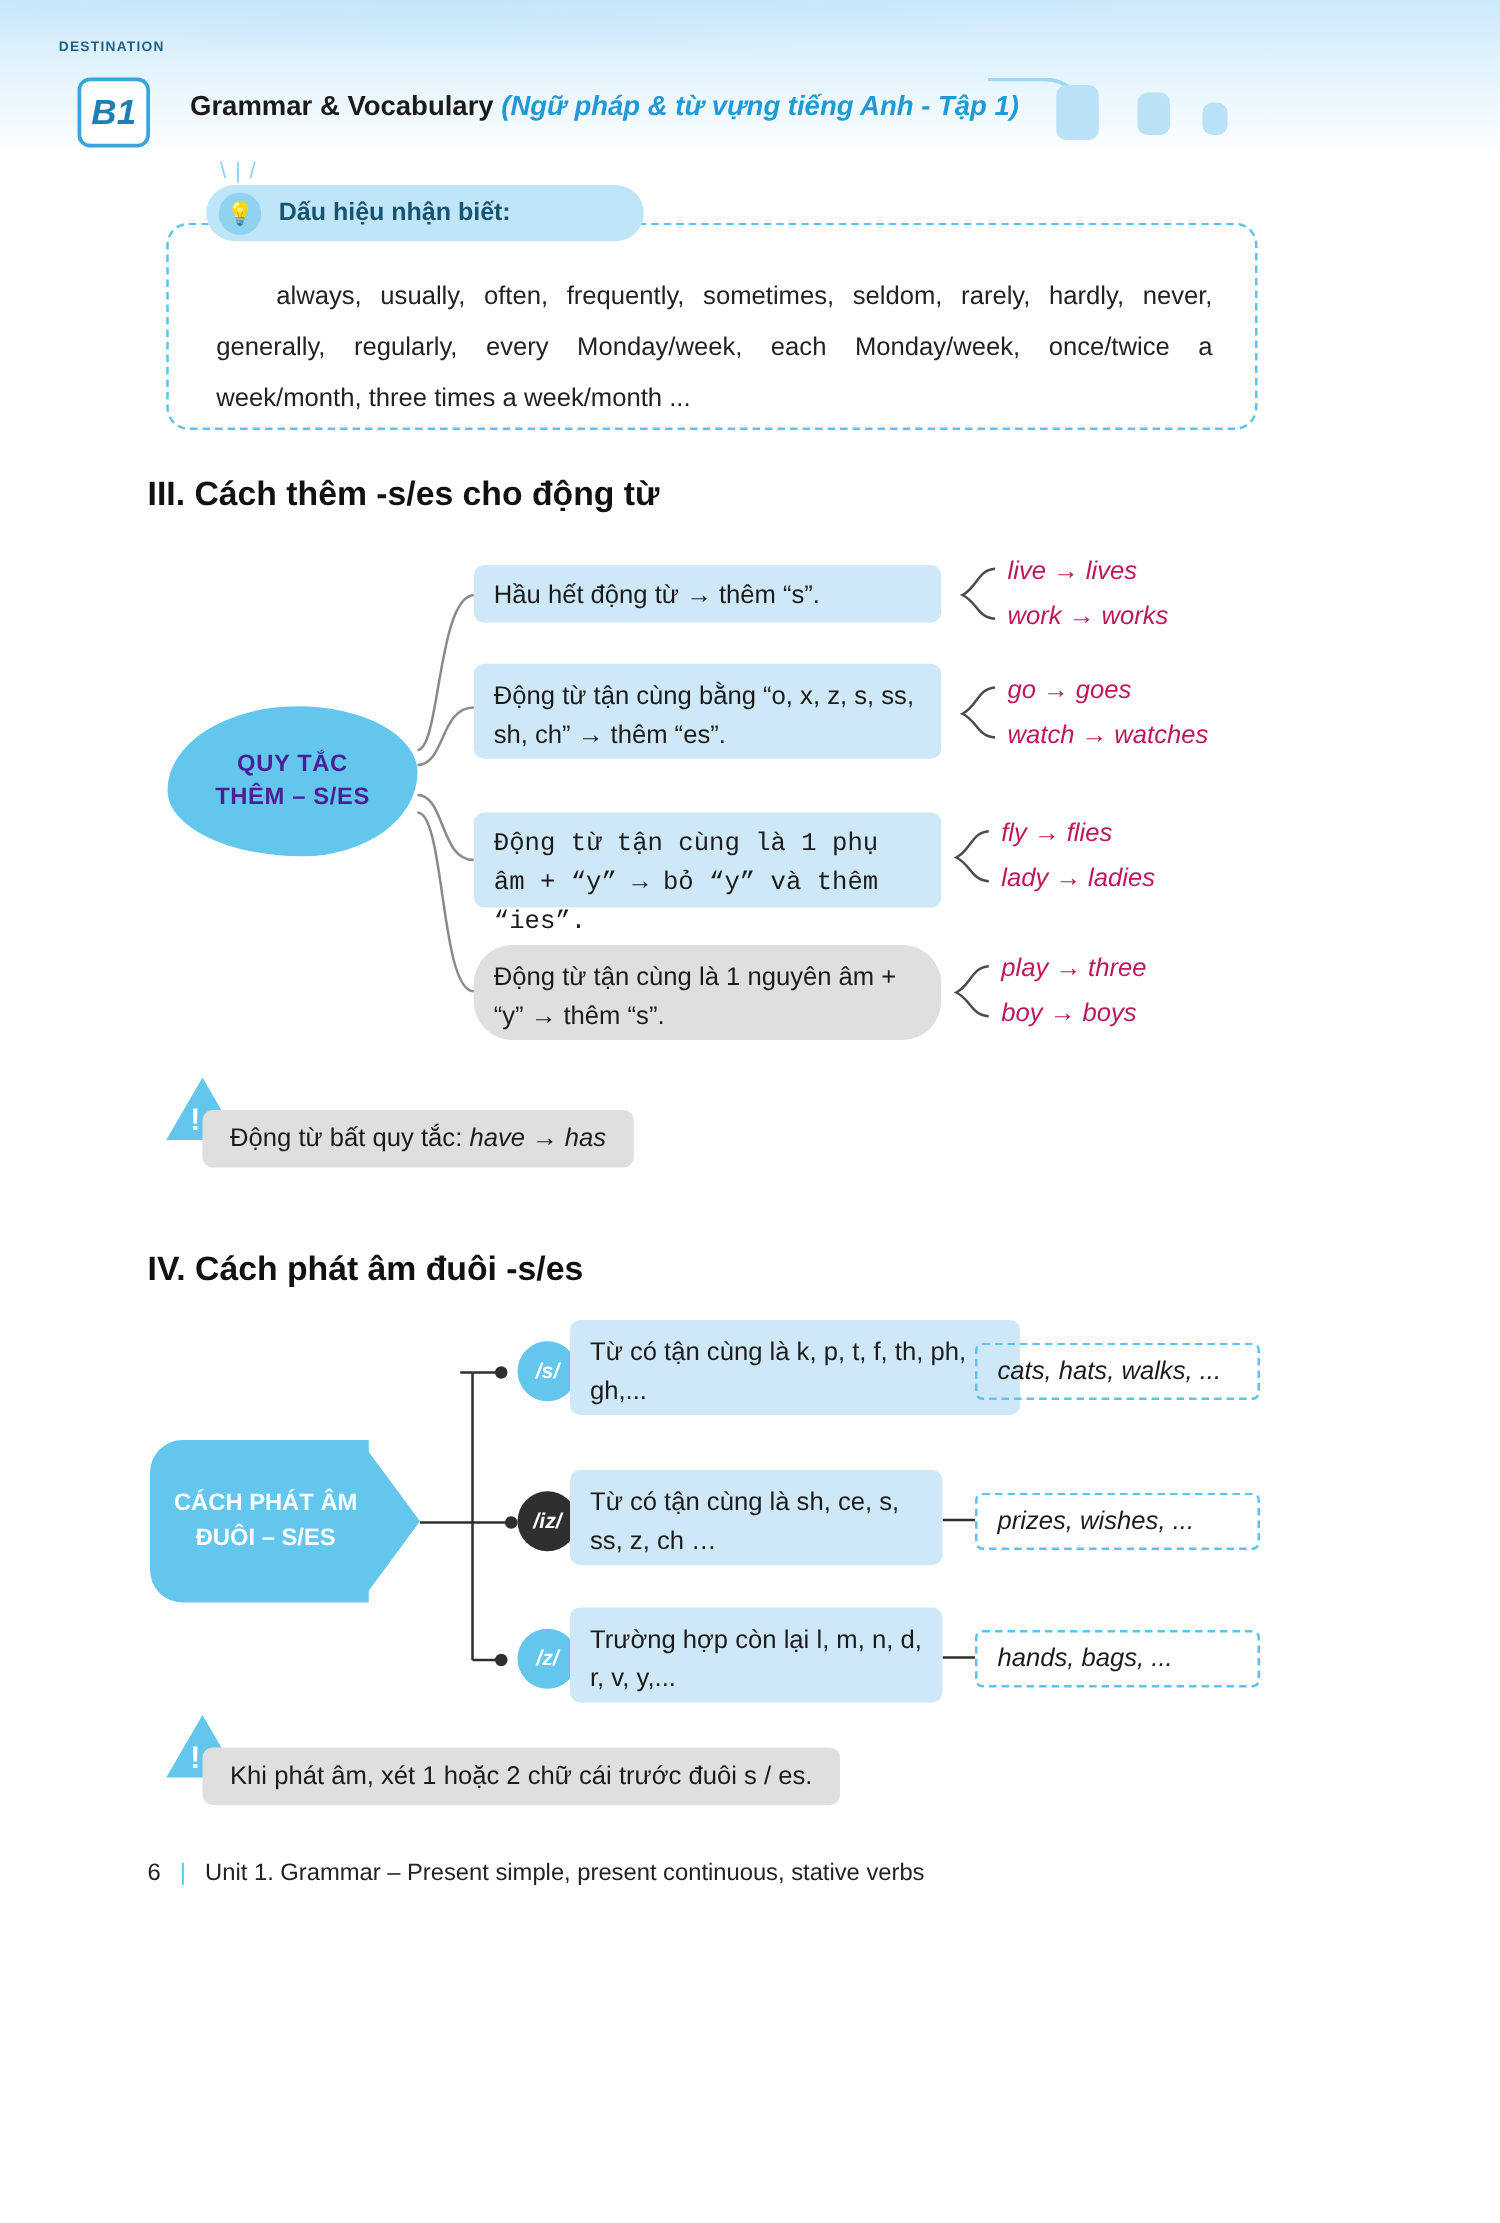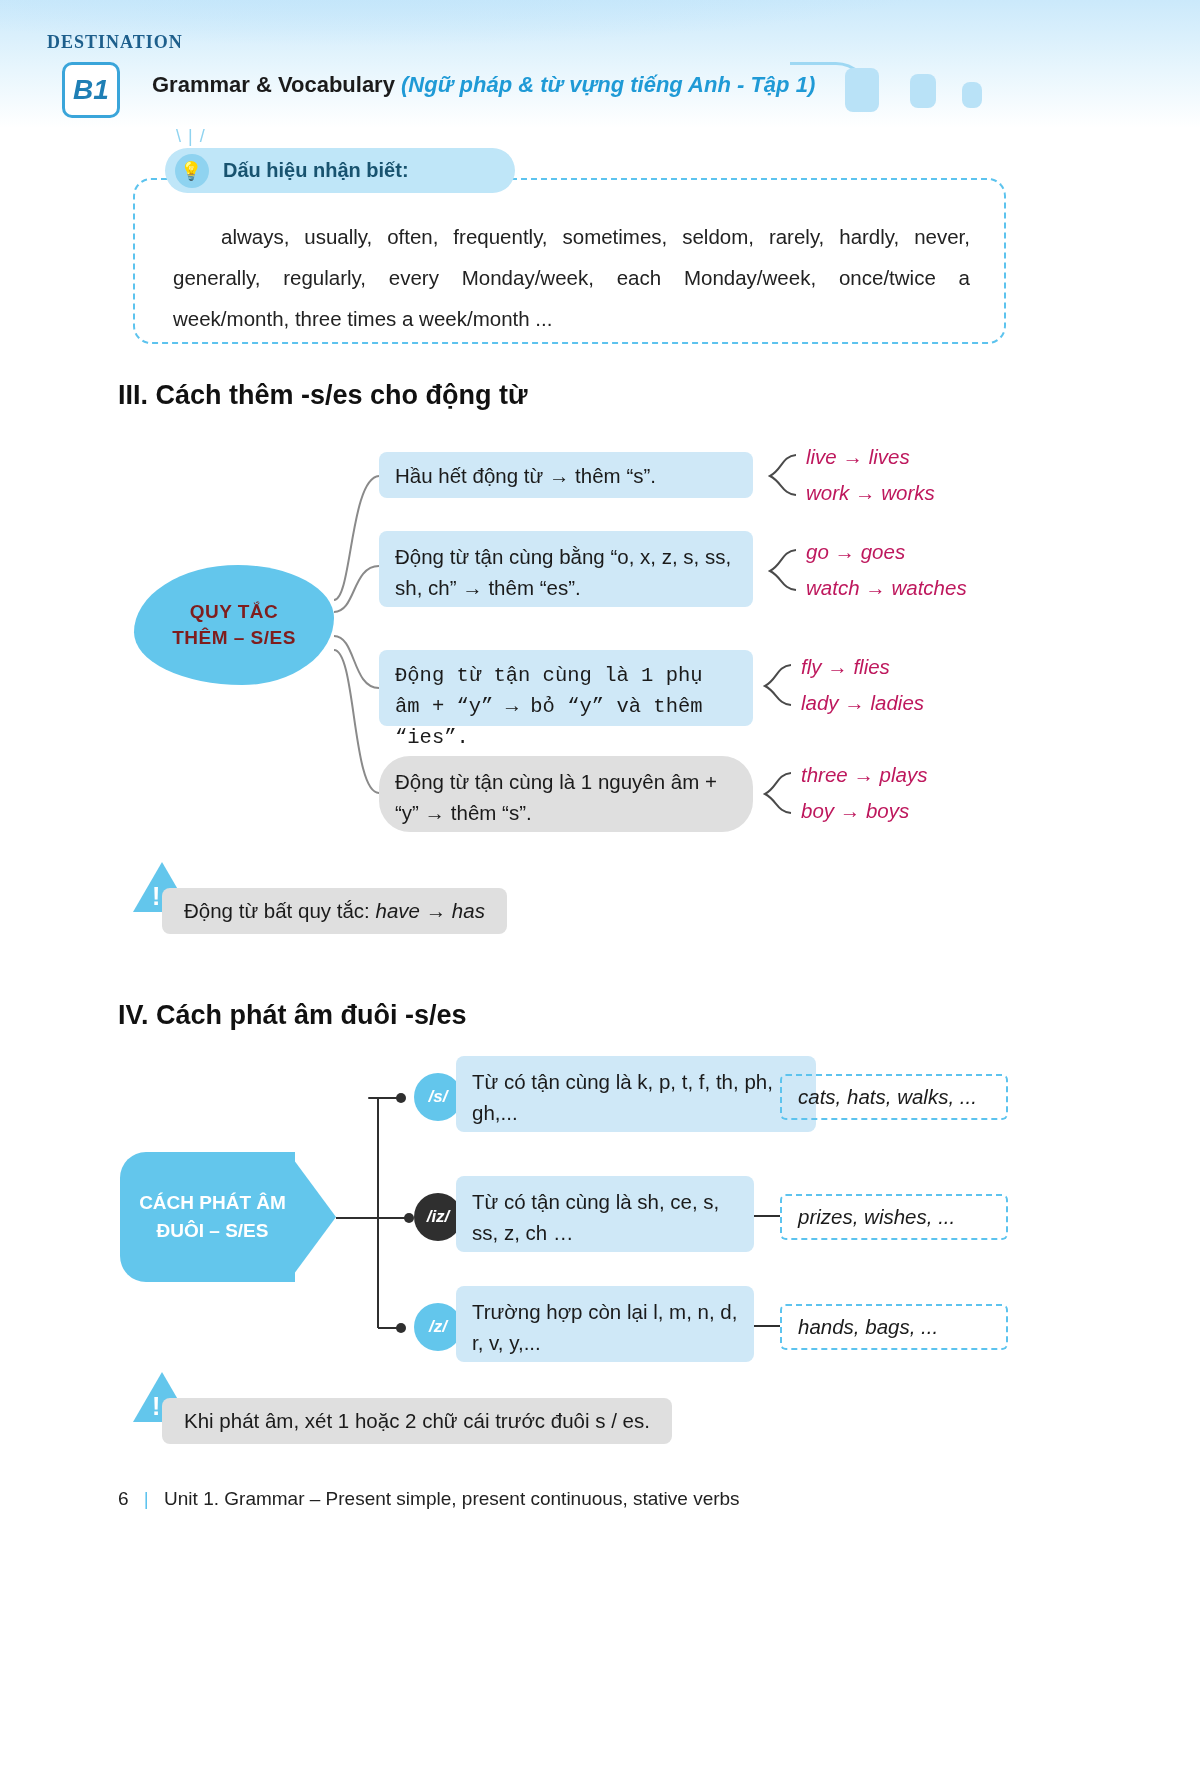--- a/index.html
+++ b/index.html
@@ -17,23 +17,22 @@
   .header {
     position: absolute; left:0; top:0; width:1200px; height:128px;
     background: linear-gradient(180deg,#cbe9fb 0%, #e8f6fd 55%, #ffffff 100%);
   }
   .header-wave {
     position:absolute; left:0; top:0; width:1200px; height:128px;
     background: radial-gradient(ellipse 900px 120px at 30% -30%, #bfe4fa 0%, rgba(191,228,250,0) 70%);
   }
   .destination-label {
     position:absolute; left:47px; top:32px;
-    font-size:18px; font-weight:bold; letter-spacing:1px;
+    font-size:11px; font-weight:bold; letter-spacing:1px;
     color:#1e5f8c;
-    font-family:Liberation Serif, serif;
   }
   .b1-badge {
     position:absolute; left:62px; top:62px; width:58px; height:56px;
     background:#ffffff; border:3px solid #3aa5da; border-radius:10px;
     color:#1f7fb5; font-size:28px; font-weight:bold;
     display:flex; align-items:center; justify-content:center;
     font-style:italic;
   }
   .header-title {
     position:absolute; left:152px; top:72px;
@@ -87,21 +86,21 @@
   .sec-heading {
     position:absolute; font-size:27px; font-weight:bold; color:#111;
   }
   #heading-3 { left:118px; top:380px; }
   #heading-4 { left:118px; top:1000px; }
 
   
   .blob {
     position:absolute;
     background:#63c6ec;
-    color:#7f1d1d; font-weight:bold; text-align:center;
+    color:#4c1d95; font-weight:bold; text-align:center;
     display:flex; flex-direction:column; align-items:center; justify-content:center;
     line-height:1.35;
   }
   #blob-rule {
     left:134px; top:565px; width:200px; height:120px;
     border-radius: 52% 48% 46% 54% / 56% 44% 56% 44%;
     font-size:19px; letter-spacing:0.5px;
   }
   .rule-box {
     position:absolute; background:#dfdfdf; color:#1b1b1b;
@@ -246,21 +245,21 @@
 <div class="rule-box blue" id="rule-2">Động từ tận cùng bằng “o, x, z, s, ss, sh, ch” → thêm “es”.</div>
 <div class="rule-box blue" id="rule-3">Động từ tận cùng là 1 phụ âm + “y” → bỏ “y” và thêm “ies”.</div>
 <div class="rule-box" id="rule-4">Động từ tận cùng là 1 nguyên âm + “y” → thêm “s”.</div>
 
 <div class="example" id="ex-1a">live → lives</div>
 <div class="example" id="ex-1b">work → works</div>
 <div class="example" id="ex-2a">go → goes</div>
 <div class="example" id="ex-2b">watch → watches</div>
 <div class="example" id="ex-3a">fly → flies</div>
 <div class="example" id="ex-3b">lady → ladies</div>
-<div class="example" id="ex-4a">three → plays</div>
+<div class="example" id="ex-4a">play → three</div>
 <div class="example" id="ex-4b">boy → boys</div>
 
 <svg class="lines">
 
   <path d="M334 600 C 352 600, 350 478, 379 476" fill="none" stroke="#8a8a8a" stroke-width="2"></path>
   <path d="M334 612 C 356 612, 352 566, 379 566" fill="none" stroke="#8a8a8a" stroke-width="2"></path>
   <path d="M334 636 C 356 636, 352 688, 379 688" fill="none" stroke="#8a8a8a" stroke-width="2"></path>
   <path d="M334 650 C 356 650, 352 793, 379 793" fill="none" stroke="#8a8a8a" stroke-width="2"></path>
 
   <path d="M796 455 C 782 456, 782 470, 770 476 C 782 482, 782 494, 796 495" fill="none" stroke="#4a4a4a" stroke-width="2"></path>

